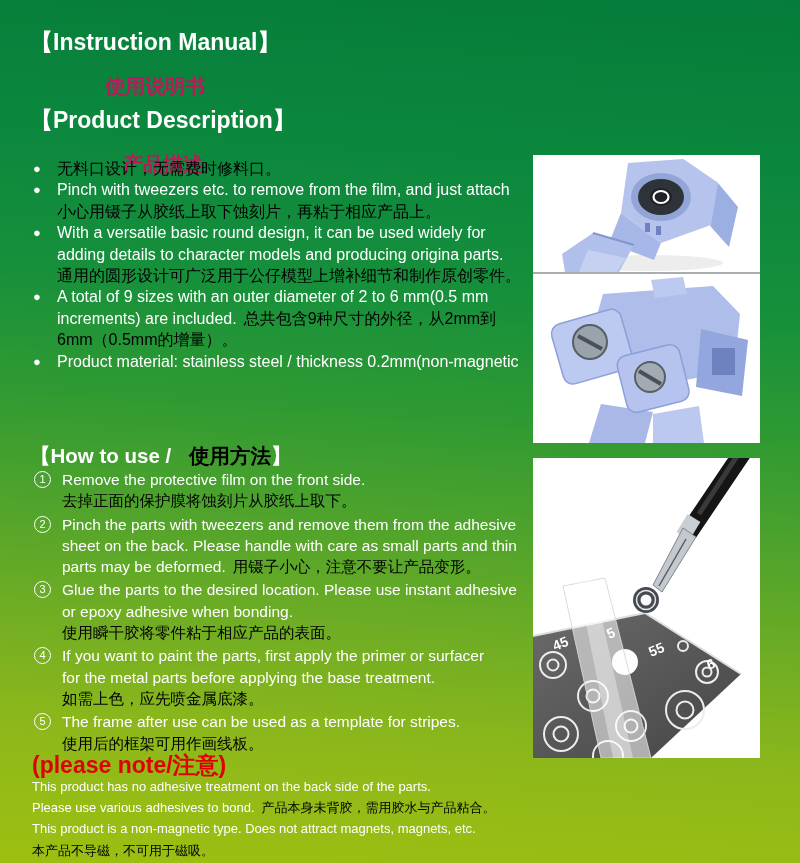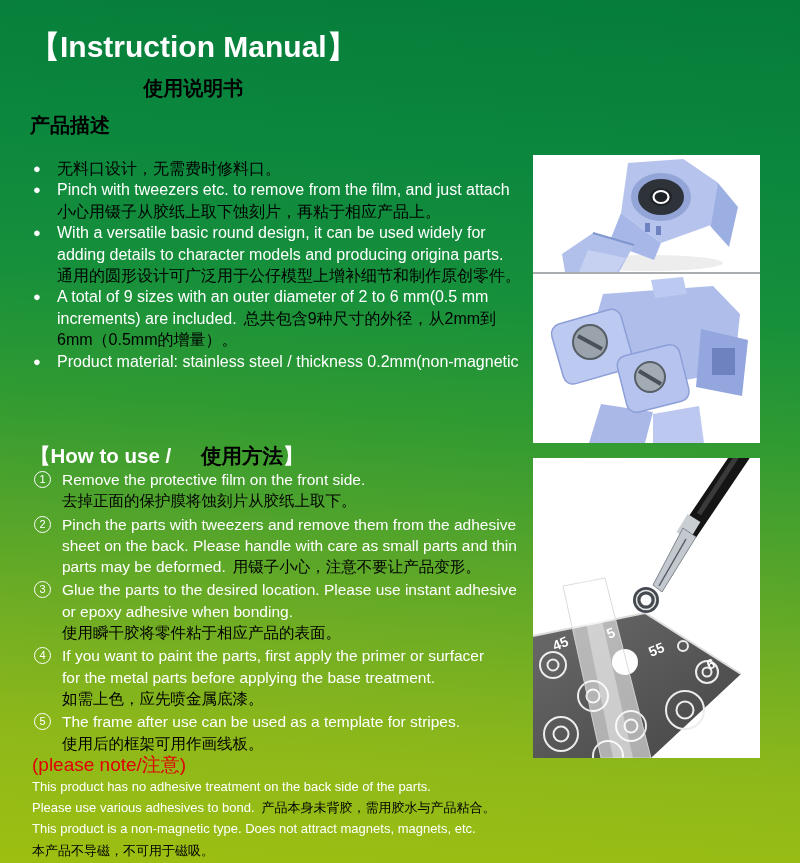--- a/index.html
+++ b/index.html
@@ -5,52 +5,53 @@
   html,body{margin:0;padding:0;}
   body{
     width:800px;height:863px;position:relative;overflow:hidden;
     background:linear-gradient(184deg,
       #057C3A 0%, #0C883E 20%, #17903B 35%, #2F9A32 48%,
       #4FA32C 60%, #72AE23 73%, #8EB81A 85%, #9DBF11 100%);
     font-family:"Liberation Sans", sans-serif;
     -webkit-font-smoothing:antialiased;
   }
   .abs{position:absolute;}
-  .h1{font-size:30px;font-weight:bold;color:#ffffff;white-space:nowrap;}
-  .h-sub{font-size:20px;font-weight:bold;color:#000000;text-align:center;margin-top:7px;white-space:nowrap;}
+  .h1{font-size:23px;font-weight:bold;color:#ffffff;white-space:nowrap;}
+  .h-sub{font-size:20px;font-weight:bold;color:#be185d;text-align:center;margin-top:15px;white-space:nowrap;}
   .line{white-space:nowrap;line-height:21.4px;font-size:16px;position:relative;}
   .en{color:#ffffff;}
   .zh{color:#000000;}
   .zh.after{margin-left:7px;text-align:right;}
   .bullets .line{padding-left:25px;}
   .dot{position:absolute;left:1px;top:0;color:#ffffff;font-size:13px;line-height:21.4px;}
   .howto-head{font-size:20.5px;font-weight:bold;white-space:nowrap;}
   .howto-head .en{color:#fff;} .howto-head .zh{color:#000;}
   .steps .line{padding-left:28px;line-height:21.3px;font-size:15.5px;}
   .step{margin-bottom:2px;}
   .cnum{
     position:absolute;left:0;top:2px;width:15px;height:15px;
     border:1.5px solid #ffffff;border-radius:50%;
     color:#ffffff;font-size:11px;line-height:15px;text-align:center;font-weight:normal;
   }
   .note .line{font-size:13px;line-height:21.2px;}
-  .note-title{color:#E00000;font-size:19px;font-weight:normal;line-height:22px;white-space:nowrap;}
+  .note-title{color:#E00000;font-size:23px;font-weight:bold;line-height:22px;white-space:nowrap;}
   .photo{background:#ffffff;position:absolute;}
   .photo svg{display:block;}
   .divider{height:2px;background:#a9adaf;width:100%;}
 </style>
 </head>
 <body>
 
 <div class="abs" style="left:30px;top:27px;">
   <div class="h1">【Instruction Manual】</div>
   <div class="h-sub">使用说明书</div>
 </div>
 
 <div class="abs" style="left:30px;top:105px;">
+  <div class="h1">【Product Description】</div>
   <div class="h-sub">产品描述</div>
 </div>
 
 <div class="abs bullets" style="left:32px;top:158px;">
   <div class="line">
     <span class="dot">●</span>
   </div>
   <div class="line">
     <span class="zh">无料口设计，无需费时修料口。</span>
   </div>
@@ -86,21 +87,21 @@
   </div>
 
   <div class="line">
     <span class="dot">●</span>
     <span class="en">Product material: stainless steel / thickness 0.2mm(non-magnetic</span>
   </div>
 </div>
 
 <div class="abs howto-head" style="left:30px;top:442px;">
   <span class="en">【How to use /</span>
-  <span class="zh" style="margin-left:24px;">使用方法</span><span class="en">】</span>
+  <span class="zh" style="margin-left:12px;">使用方法</span><span class="en">】</span>
 </div>
 
 <div class="abs steps" style="left:34px;top:469px;">
   <div class="step">
     <div class="line">
       <span class="cnum">1</span>
       <span class="en">Remove the protective film on the front side.</span>
     </div>
     <div class="line"><span class="zh">去掉正面的保护膜将蚀刻片从胶纸上取下。</span></div>
   </div>

